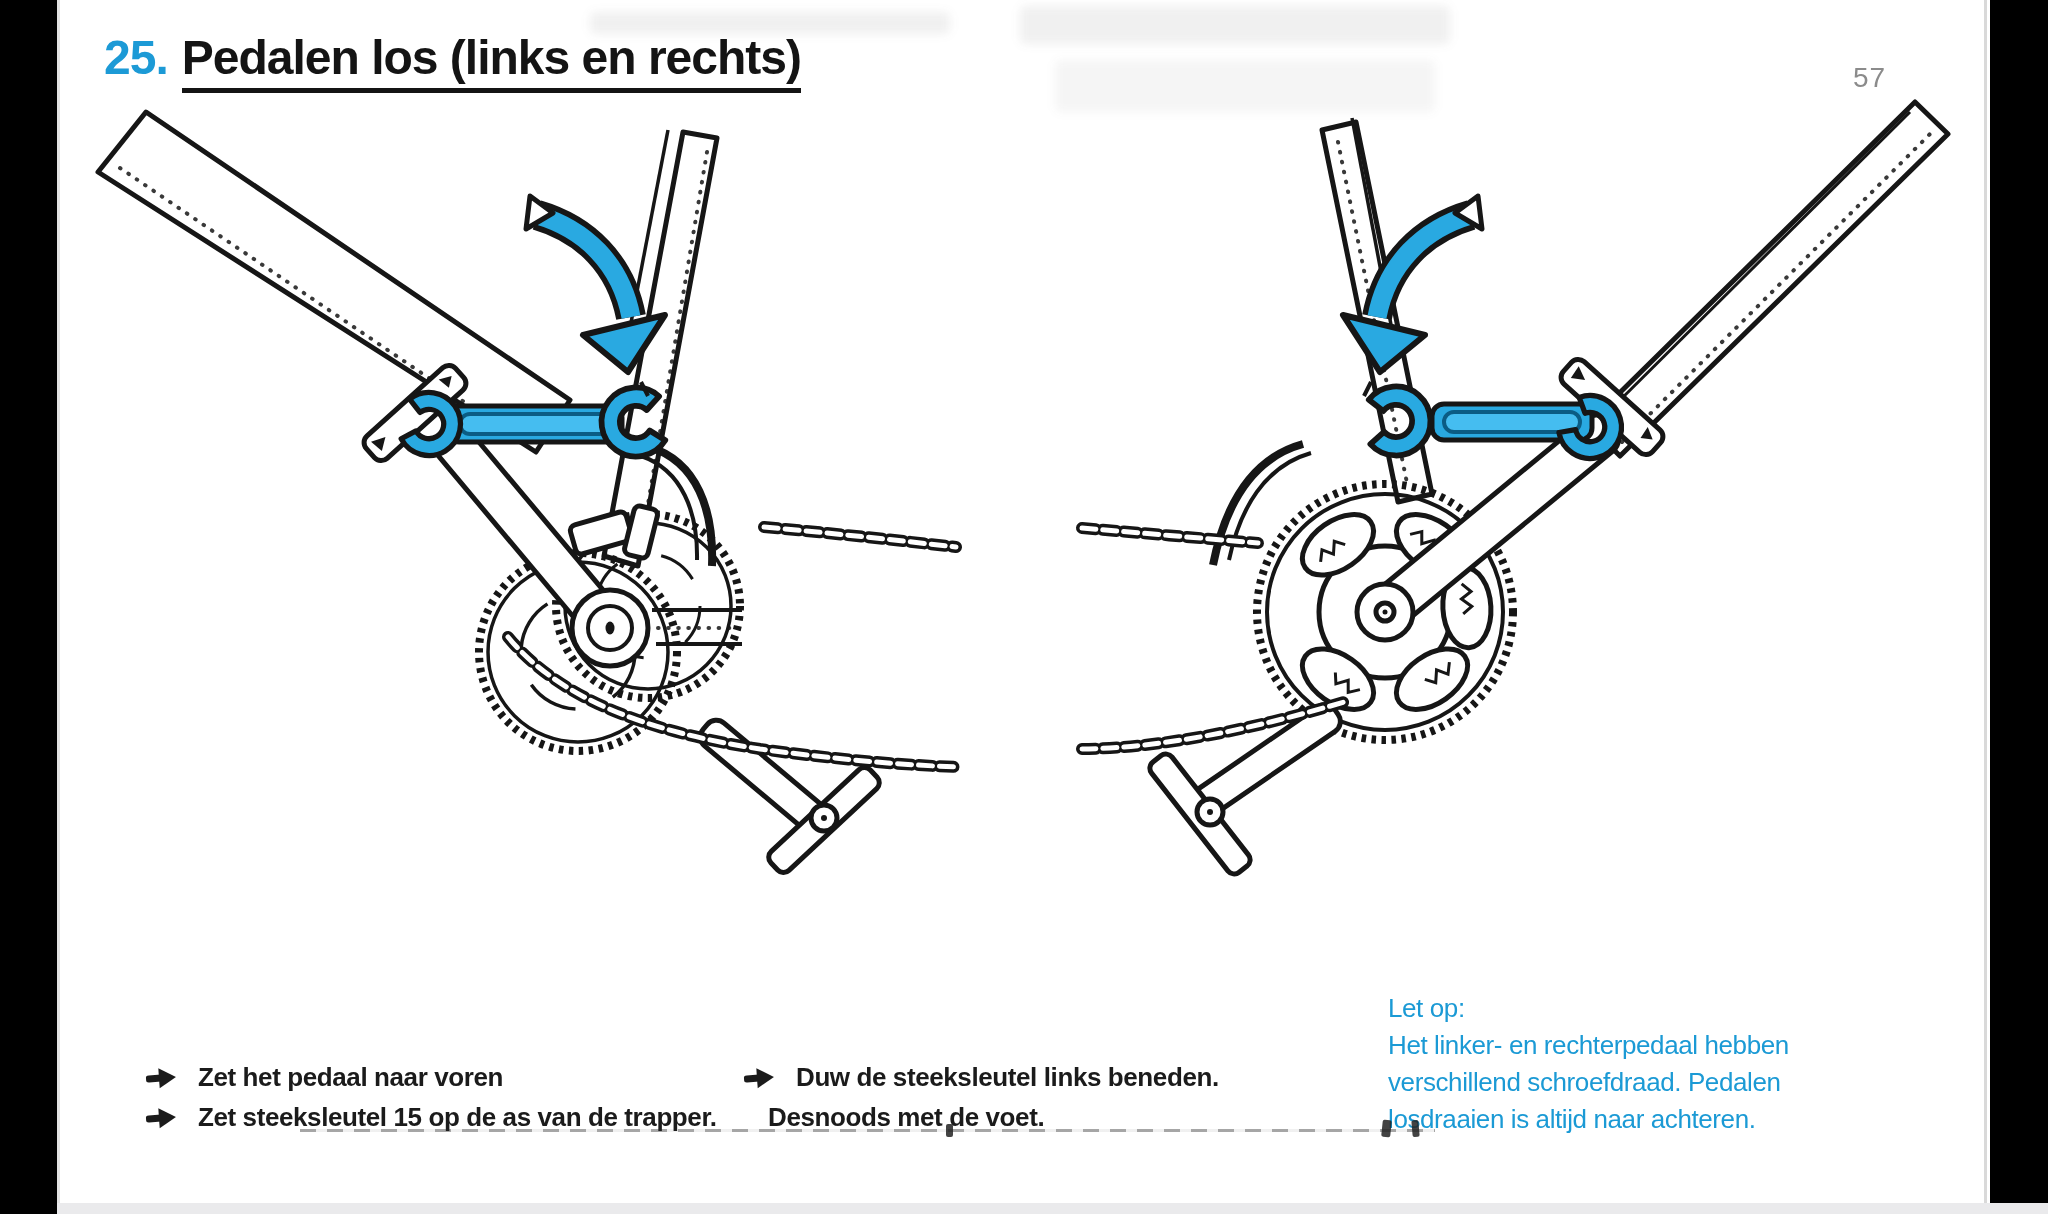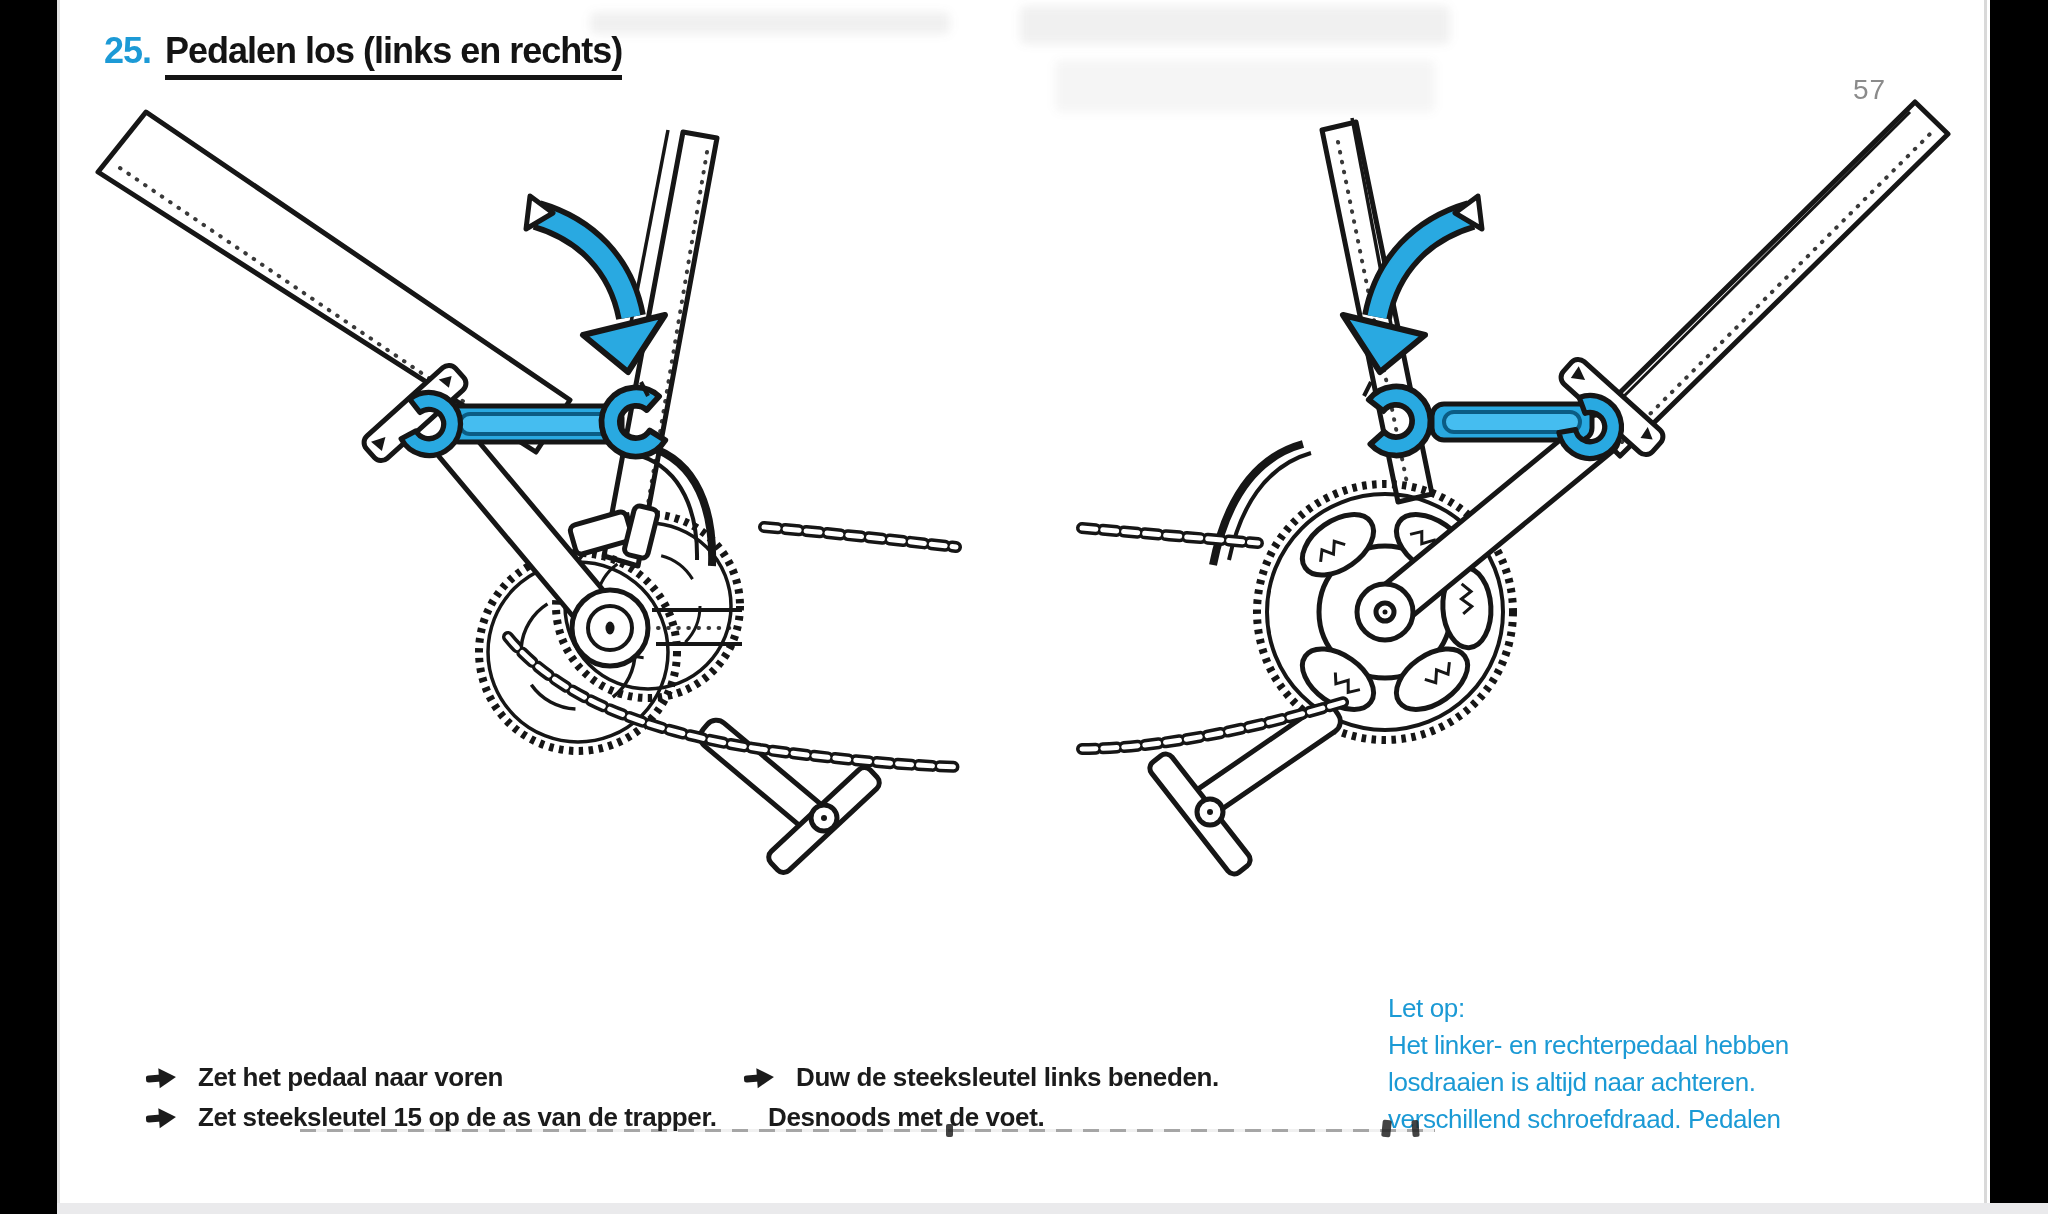--- a/index.html
+++ b/index.html
@@ -6,25 +6,25 @@
   .stage{position:relative;width:2048px;height:1214px;background:#fff;overflow:hidden;
          font-family:"Liberation Sans","DejaVu Sans",sans-serif;}
   .bar{position:absolute;top:0;bottom:0;background:#000;}
   .bar.left{left:0;width:57px;}
   .bar.right{right:0;width:58px;}
   .page-edge{position:absolute;top:0;bottom:0;width:3px;background:#e3e3e3;}
   .bottom-strip{position:absolute;left:57px;right:0;bottom:0;height:11px;background:#eaeaec;}
 
   .ghost{position:absolute;background:rgba(60,60,60,.08);filter:blur(5px);border-radius:6px;}
 
-  .title{position:absolute;left:104px;top:30px;font-size:36px;font-weight:700;
+  .title{position:absolute;left:104px;top:30px;font-size:48px;font-weight:700;
          letter-spacing:-1px;white-space:nowrap;color:#141414;}
   .title .num{color:var(--title-blue);margin-right:14px;}
   .title .ttl{border-bottom:5px solid #141414;padding-bottom:4px;}
-  .pagenum{position:absolute;left:1853px;top:62px;font-size:28px;color:var(--page-number-gray);letter-spacing:1px;margin-top:12px;}
+  .pagenum{position:absolute;left:1853px;top:62px;font-size:28px;color:var(--page-number-gray);letter-spacing:1px;}
 
   .instr{position:absolute;font-size:26px;font-weight:700;color:#1b1b1b;letter-spacing:-.4px;}
   .instr .row{display:flex;align-items:flex-start;margin-bottom:9px;white-space:nowrap;text-align:center;}
   .instr .row.cont{margin-left:24px;}
   .barrow{width:32px;height:24px;margin:4px 20px 0 0;flex:0 0 auto;transform:rotate(-4deg);}
   .barrow .shaft{stroke:#1b1b1b;stroke-width:7;stroke-linecap:round;}
   .barrow .head{fill:#1b1b1b;}
 
   .note{position:absolute;left:1388px;top:990px;font-size:26px;font-weight:400;
         color:var(--text-blue);line-height:37px;letter-spacing:-.4px;white-space:nowrap;}
@@ -259,22 +259,22 @@
       <span>Duw de steeksleutel links beneden.</span>
     </div>
     <div class="row cont">
       <span>Desnoods met de voet.</span>
     </div>
   </div>
 
   <div class="note">
     <span>Let op:</span>
     <span>Het linker- en rechterpedaal hebben</span>
+    <span>verschillend schroefdraad. Pedalen</span>
     <span>losdraaien is altijd naar achteren.</span>
-    <span>verschillend schroefdraad. Pedalen</span>
   </div>
 
   <div class="scanline"></div>
   <div class="scanmark" style="left:946px;top:1124px;width:7px;height:13px"></div>
   <div class="scanmark" style="left:1382px;top:1120px;width:9px;height:17px;transform:rotate(6deg)"></div>
   <div class="scanmark" style="left:1412px;top:1120px;width:7px;height:17px;transform:rotate(-5deg)"></div>
 
 </div>
 
 </body></html>

